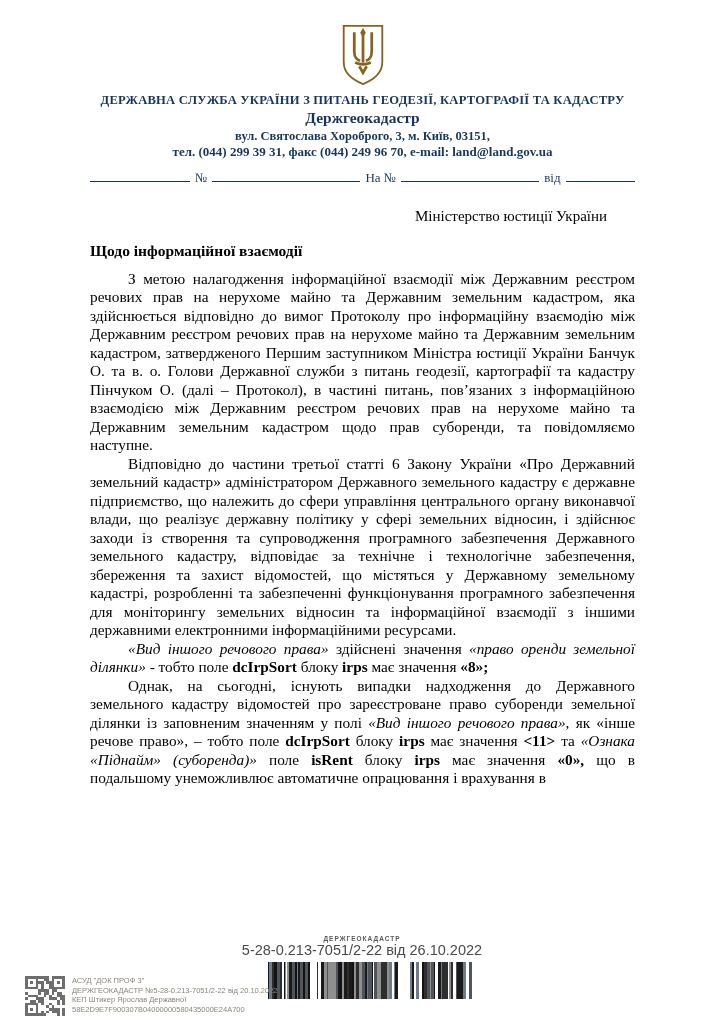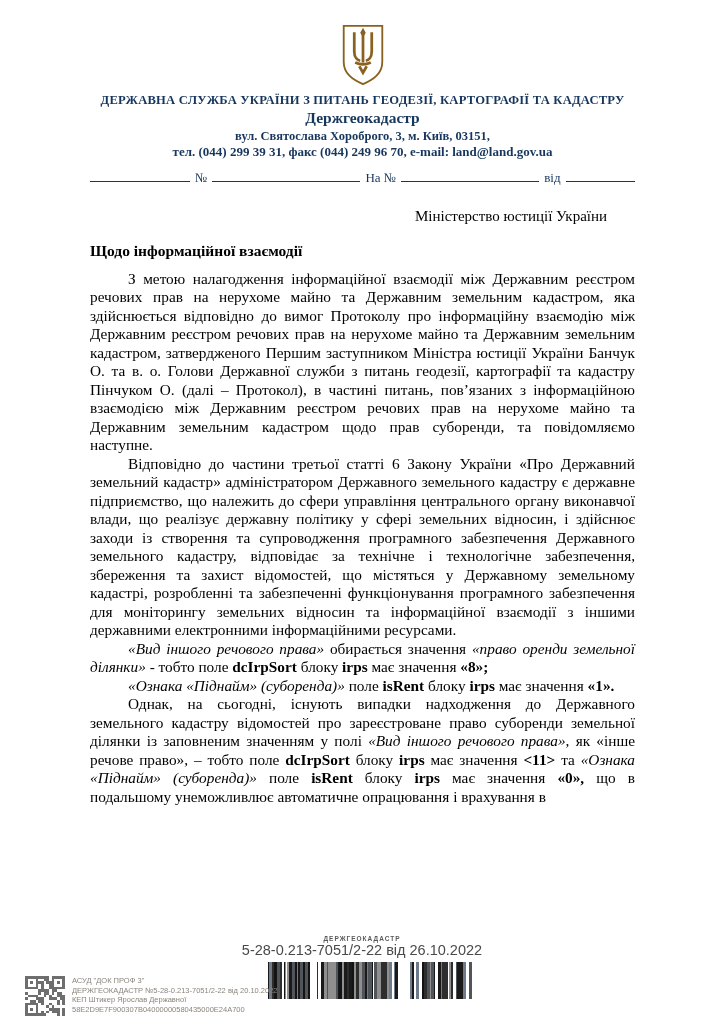--- a/index.html
+++ b/index.html
@@ -92,22 +92,21 @@
       <span class="lbl">від</span>
       <span class="blank b4"></span>
     </div>
 
     <div class="addressee">Міністерство юстиції України</div>
     <div class="subject">Щодо інформаційної взаємодії</div>
 
     <div class="body-text">
         <p><span>З метою налагодження інформаційної взаємодії між Державним реєстром речових прав на нерухоме майно та Державним земельним кадастром, яка здійснюється відповідно до вимог Протоколу про інформаційну взаємодію між Державним реєстром речових прав на нерухоме майно та Державним земельним кадастром, затвердженого Першим заступником Міністра юстиції України Банчук О. та в. о. Голови Державної служби з питань геодезії, картографії та кадастру Пінчуком О. (далі – Протокол), в частині питань, повʼязаних з інформаційною взаємодією між Державним реєстром речових прав на нерухоме майно та Державним земельним кадастром щодо прав суборенди, та повідомляємо наступне.</span></p>
         <p><span>Відповідно до частини третьої статті 6 Закону України «Про Державний земельний кадастр» адміністратором Державного земельного кадастру є державне підприємство, що належить до сфери управління центрального органу виконавчої влади, що реалізує державну політику у сфері земельних відносин, і здійснює заходи із створення та супроводження програмного забезпечення Державного земельного кадастру, відповідає за технічне і технологічне забезпечення, збереження та захист відомостей, що містяться у Державному земельному кадастрі, розробленні та забезпеченні функціонування програмного забезпечення для моніторингу земельних відносин та інформаційної взаємодії з іншими державними електронними інформаційними ресурсами.</span></p>
-        <p><span class="i">«Вид іншого речового права»</span><span> обирається значення </span><span class="i">«право оренди земельної ділянки»</span><span> - тобто поле </span><span class="b">dcIrpSort</span><span> блоку </span><span class="b">irps</span><span> має значення </span><span class="b">«8»;</span></p>
-        <p><span class="i">«Ознака «Піднайм» (суборенда)»</span><span> поле </span><span class="b">isRent</span><span> блоку </span><span class="b">irps</span><span> має значення </span><span class="b">«1».</span></p>
+        <p><span class="i">«Вид іншого речового права»</span><span> здійснені значення </span><span class="i">«право оренди земельної ділянки»</span><span> - тобто поле </span><span class="b">dcIrpSort</span><span> блоку </span><span class="b">irps</span><span> має значення </span><span class="b">«8»;</span></p>
         <p><span>Однак, на сьогодні, існують випадки надходження до Державного земельного кадастру відомостей про зареєстроване право суборенди земельної ділянки із заповненим значенням у полі </span><span class="i">«Вид іншого речового права»</span><span>, як «інше речове право», – тобто поле </span><span class="b">dcIrpSort</span><span> блоку </span><span class="b">irps</span><span> має значення </span><span class="b">&lt;11&gt;</span><span> та </span><span class="i">«Ознака «Піднайм» (суборенда)»</span><span> поле </span><span class="b">isRent</span><span> блоку </span><span class="b">irps</span><span> має значення </span><span class="b">«0»,</span><span> що в подальшому унеможливлює автоматичне опрацювання і врахування в</span></p>
       </div>
   </div>
 
   <div class="stamp-org">ДЕРЖГЕОКАДАСТР</div>
   <div class="stamp-number">5-28-0.213-7051/2-22 від 26.10.2022</div>
   <div class="barcode">
       <div style="width: 1px; background: rgb(26, 26, 26);"></div>
       <div style="width: 3px; background: rgb(110, 123, 138);"></div>
       <div style="width: 2px; background: rgb(46, 46, 46);"></div>

